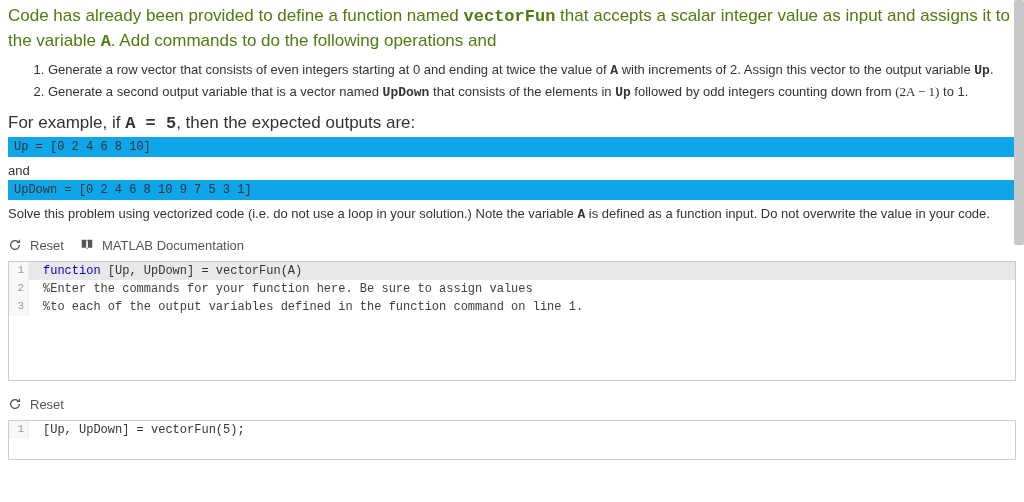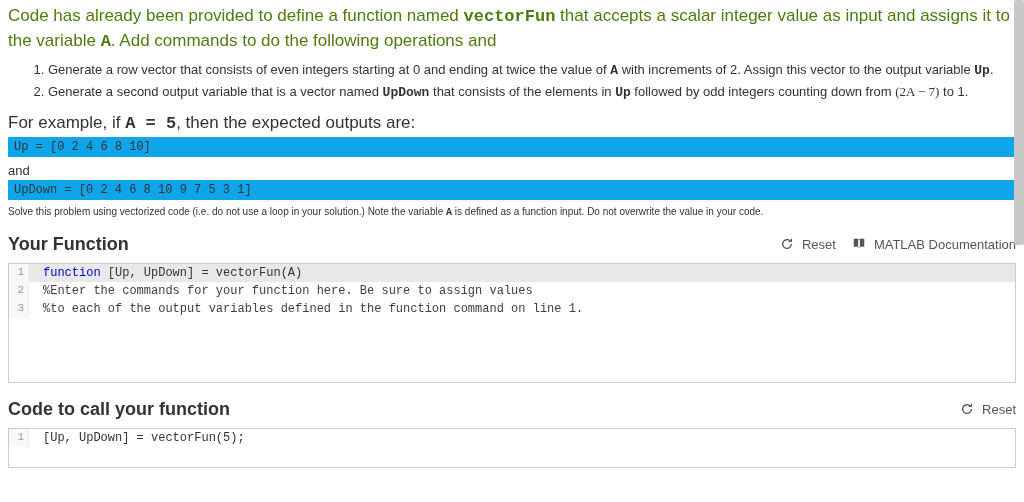--- a/index.html
+++ b/index.html
@@ -43,21 +43,21 @@
 .code-block {
   background: #0ea5e9;
   font-family: "Courier New", monospace;
   font-size: 12px;
   padding: 3px 6px;
   margin: 2px 0 6px 0;
   color: #333;
   width: 100%;
 }
 .and-line { font-size: 13px; margin: 2px 0; }
-.note-line { font-size: 10px; margin: 6px 0 16px 0; }
+.note-line { font-size: 13px; margin: 6px 0 16px 0; }
 .note-line b { font-family: "Courier New", monospace; font-weight: bold; }
 
 .section-header {
   display: flex;
   align-items: center;
   justify-content: space-between;
   margin: 12px 0 8px 0;
 }
 .section-title {
   font-size: 18px;
@@ -121,40 +121,39 @@
 
 <div class="intro-text">
   <span>Code has already been provided to define a function named </span><b>vectorFun</b><span> that accepts a scalar integer value as input and assigns it to the variable </span><b>A</b><span>.  Add commands to do the following operations and </span>
 </div>
 
 <ol class="steps">
   <li>
     <span>Generate a row vector that consists of even integers starting at 0 and ending at twice the value of </span><b>A</b><span> with increments of 2.  Assign this vector to the output variable </span><b>Up</b><span>.</span>
   </li>
   <li>
-    <span>Generate a second output variable that is a vector named </span><b>UpDown</b><span> that consists of the elements in </span><b>Up</b><span> followed by odd integers counting down from </span><span class="math">(2A − 7)</span><span> to 1.</span>
+    <span>Generate a second output variable that is a vector named </span><b>UpDown</b><span> that consists of the elements in </span><b>Up</b><span> followed by odd integers counting down from </span><span class="math">(2A − 1)</span><span> to 1.</span>
   </li>
 </ol>
 
 <div class="example-line">
   <span>For example, if </span><b>A = 5</b><span>, then the expected outputs are:</span>
 </div>
 
 <div class="code-block">Up = [0 2 4 6 8 10]</div>
 
 <div class="and-line">and</div>
 
 <div class="code-block">UpDown = [0 2 4 6 8 10 9 7 5 3 1]</div>
 
 <div class="note-line">
   <span>Solve this problem using vectorized code (i.e. do not use a loop in your solution.)  Note the variable </span><b>A</b><span> is defined as a function input.  Do not overwrite the value in your code.</span>
 </div>
 
 <div class="section-header">
-  <div class="section-title">Your Function</div>
   <div class="section-actions">
     <div class="action-item">
       <svg viewBox="0 0 16 16">
           <path fill="none" stroke="#555" stroke-width="1.5" d="M13 8a5 5 0 1 1-1.5-3.5M13 2v3h-3"></path>
         </svg>
       <span>Reset</span>
     </div>
     <div class="action-item">
       <svg viewBox="0 0 16 16">
           <path fill="#555" d="M2 2h5a2 2 0 0 1 2 2v9a2 2 0 0 0-2-2H2V2zm12 0H9a2 2 0 0 0-2 2v9a2 2 0 0 1 2-2h5V2z"></path>
@@ -173,21 +172,20 @@
     <div class="gutter">2</div>
     <div class="code-content"><span class="comment">%Enter the commands for your function here. Be sure to assign values</span></div>
   </div>
   <div class="editor-line">
     <div class="gutter">3</div>
     <div class="code-content"><span class="comment">%to each of the output variables defined in the function command on line 1.</span></div>
   </div>
 </div>
 
 <div class="section-header">
-  <div class="section-title">Code to call your function</div>
   <div class="section-actions">
     <div class="action-item">
       <svg viewBox="0 0 16 16">
           <path fill="none" stroke="#555" stroke-width="1.5" d="M13 8a5 5 0 1 1-1.5-3.5M13 2v3h-3"></path>
         </svg>
       <span>Reset</span>
     </div>
   </div>
 </div>
 

